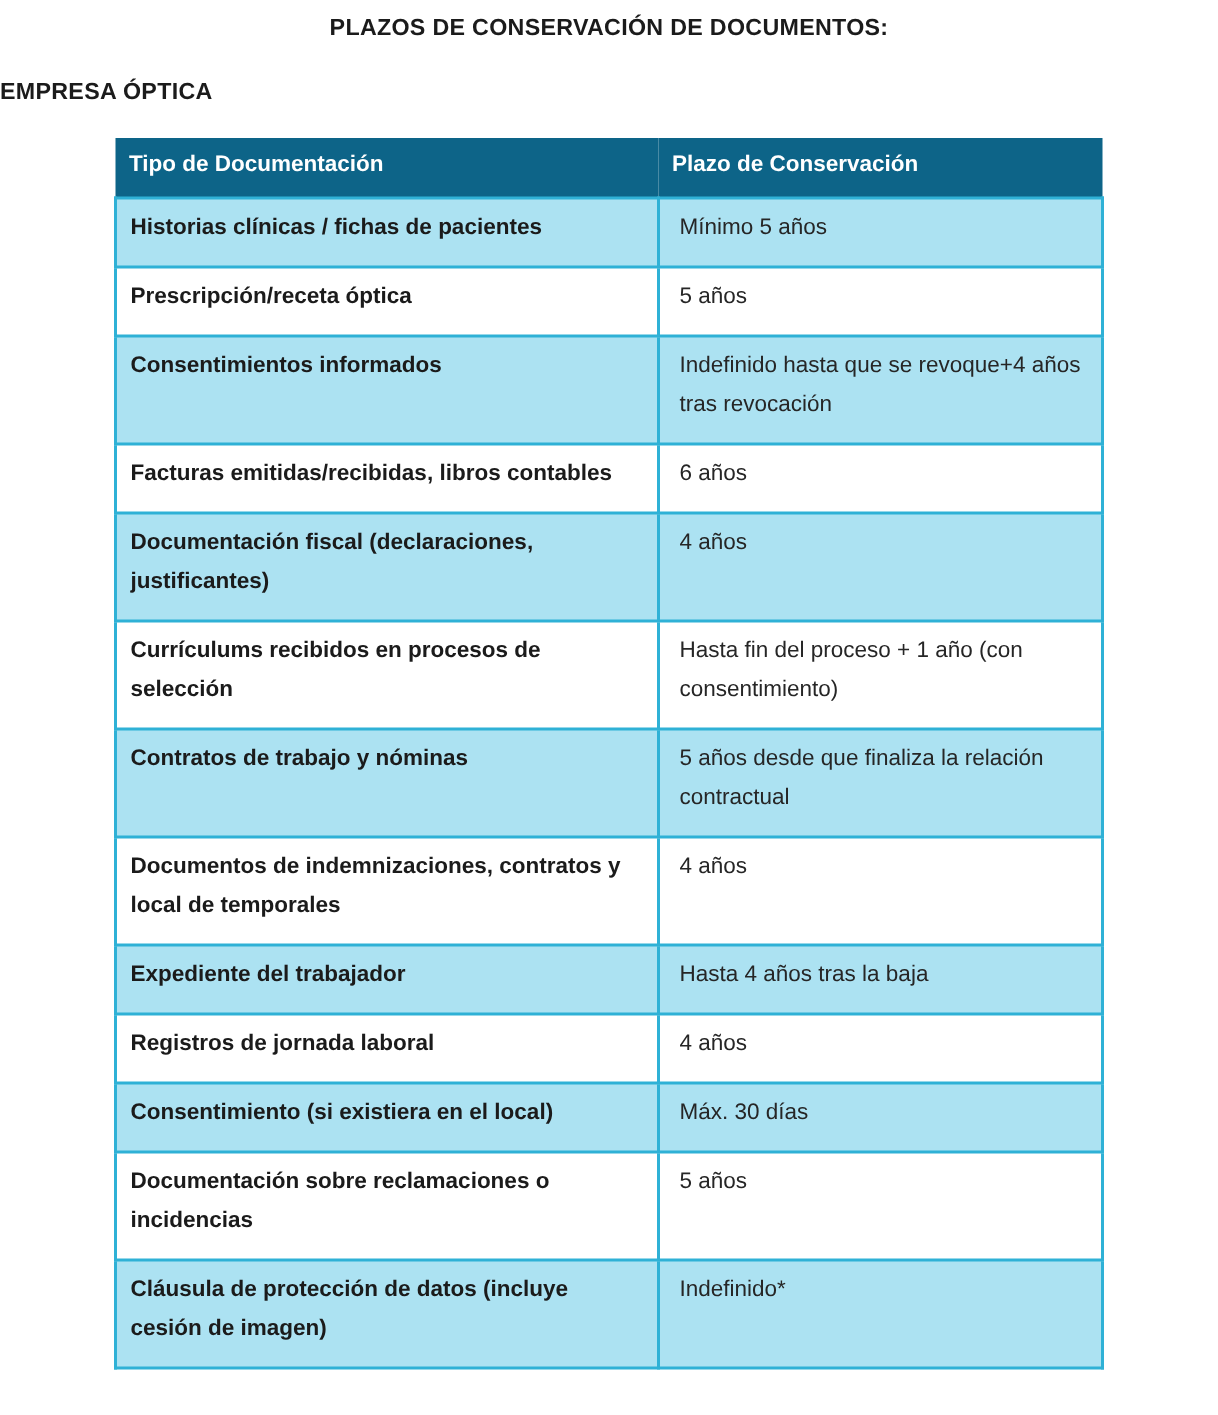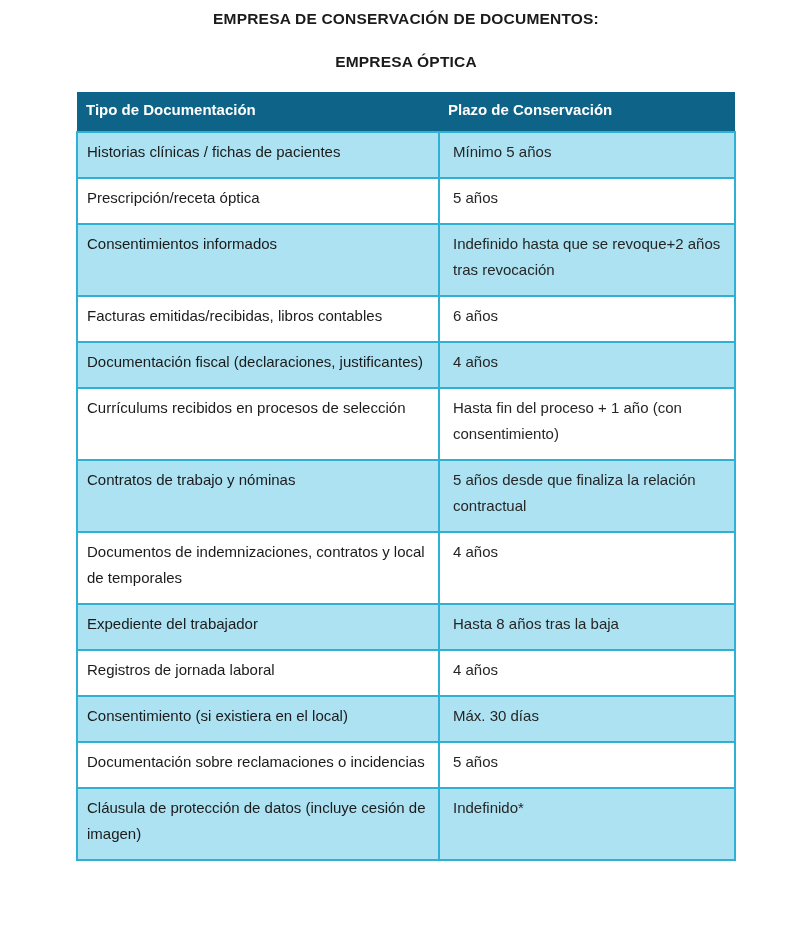--- a/index.html
+++ b/index.html
@@ -29,21 +29,21 @@
   }
   .doc-title {
     text-align: center;
     font-size: 15.5px;
     font-weight: bold;
     color: var(--text-primary);
     margin: 0;
     letter-spacing: 0.2px;
   }
   .doc-subtitle {
-    text-align: center;
+    text-align: left;
     font-size: 15.5px;
     font-weight: bold;
     color: var(--text-primary);
     margin: 25px 0 21px 0;
     letter-spacing: 0.2px;
   }
   table.retention {
     width: 658px;
     margin: 0 auto;
     border-collapse: collapse;
@@ -69,30 +69,30 @@
     line-height: 26px;
   }
   table.retention td.col-plazo {
     padding-left: 13px;
     color: var(--text-secondary);
     font-weight: normal;
     margin-top: 24px;
   }
   table.retention td.col-tipo {
     color: var(--text-primary);
-    font-weight: normal;
+    font-weight: bold;
   }
   table.retention tbody tr:nth-child(odd) td { background: var(--row-alt-bg); }
   table.retention tbody tr:nth-child(even) td { background: var(--row-bg); }
 </style>
 </head>
 <body>
 
 <div class="page">
-  <p class="doc-title">EMPRESA DE CONSERVACIÓN DE DOCUMENTOS:</p>
+  <p class="doc-title">PLAZOS DE CONSERVACIÓN DE DOCUMENTOS:</p>
   <p class="doc-subtitle">EMPRESA ÓPTICA</p>
 
   <table class="retention">
     <colgroup>
         <col class="c1">
         <col class="c2">
       </colgroup>
     <thead>
       <tr>
         <th>Tipo de Documentación</th>
@@ -103,21 +103,21 @@
       <tr>
         <td class="col-tipo">Historias clínicas / fichas de pacientes</td>
         <td class="col-plazo">Mínimo 5 años</td>
       </tr>
       <tr>
         <td class="col-tipo">Prescripción/receta óptica</td>
         <td class="col-plazo">5 años</td>
       </tr>
       <tr>
         <td class="col-tipo">Consentimientos informados</td>
-        <td class="col-plazo">Indefinido hasta que se revoque+2 años tras revocación</td>
+        <td class="col-plazo">Indefinido hasta que se revoque+4 años tras revocación</td>
       </tr>
       <tr>
         <td class="col-tipo">Facturas emitidas/recibidas, libros contables</td>
         <td class="col-plazo">6 años</td>
       </tr>
       <tr>
         <td class="col-tipo">Documentación fiscal (declaraciones, justificantes)</td>
         <td class="col-plazo">4 años</td>
       </tr>
       <tr>
@@ -127,21 +127,21 @@
       <tr>
         <td class="col-tipo">Contratos de trabajo y nóminas</td>
         <td class="col-plazo">5 años desde que finaliza la relación contractual</td>
       </tr>
       <tr>
         <td class="col-tipo">Documentos de indemnizaciones, contratos y local de temporales</td>
         <td class="col-plazo">4 años</td>
       </tr>
       <tr>
         <td class="col-tipo">Expediente del trabajador</td>
-        <td class="col-plazo">Hasta 8 años tras la baja</td>
+        <td class="col-plazo">Hasta 4 años tras la baja</td>
       </tr>
       <tr>
         <td class="col-tipo">Registros de jornada laboral</td>
         <td class="col-plazo">4 años</td>
       </tr>
       <tr>
         <td class="col-tipo">Consentimiento (si existiera en el local)</td>
         <td class="col-plazo">Máx. 30 días</td>
       </tr>
       <tr>

